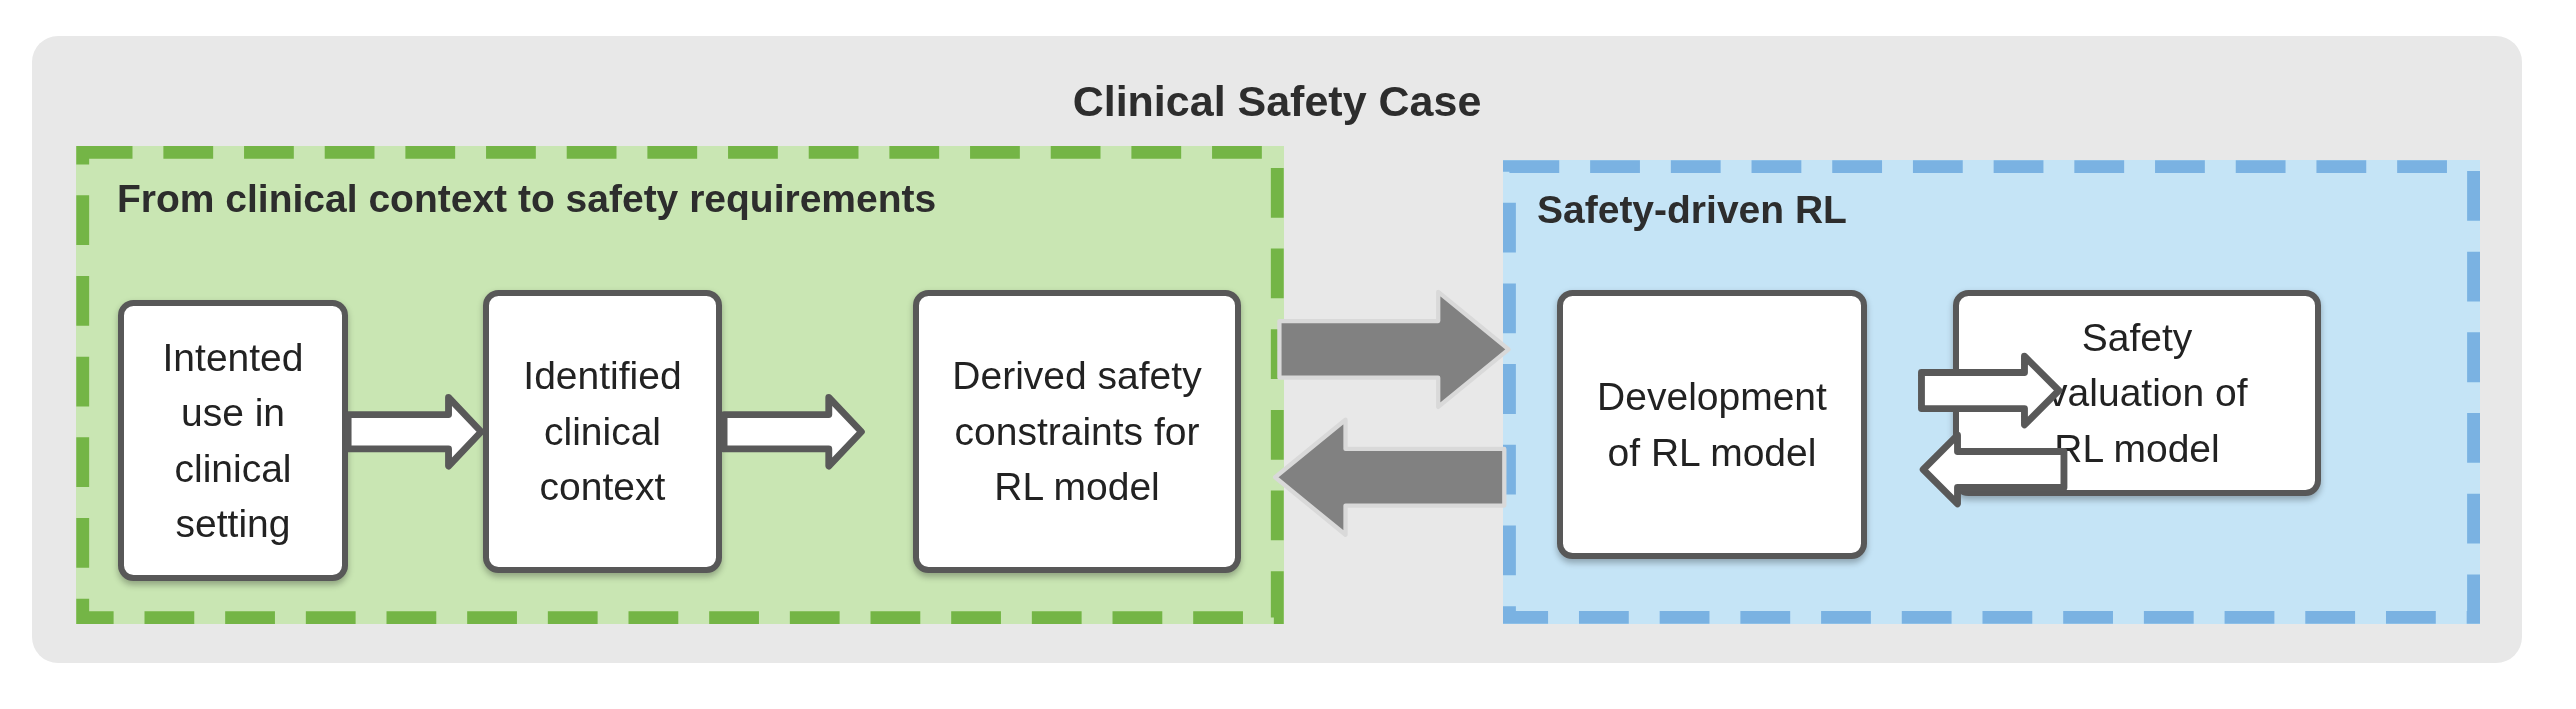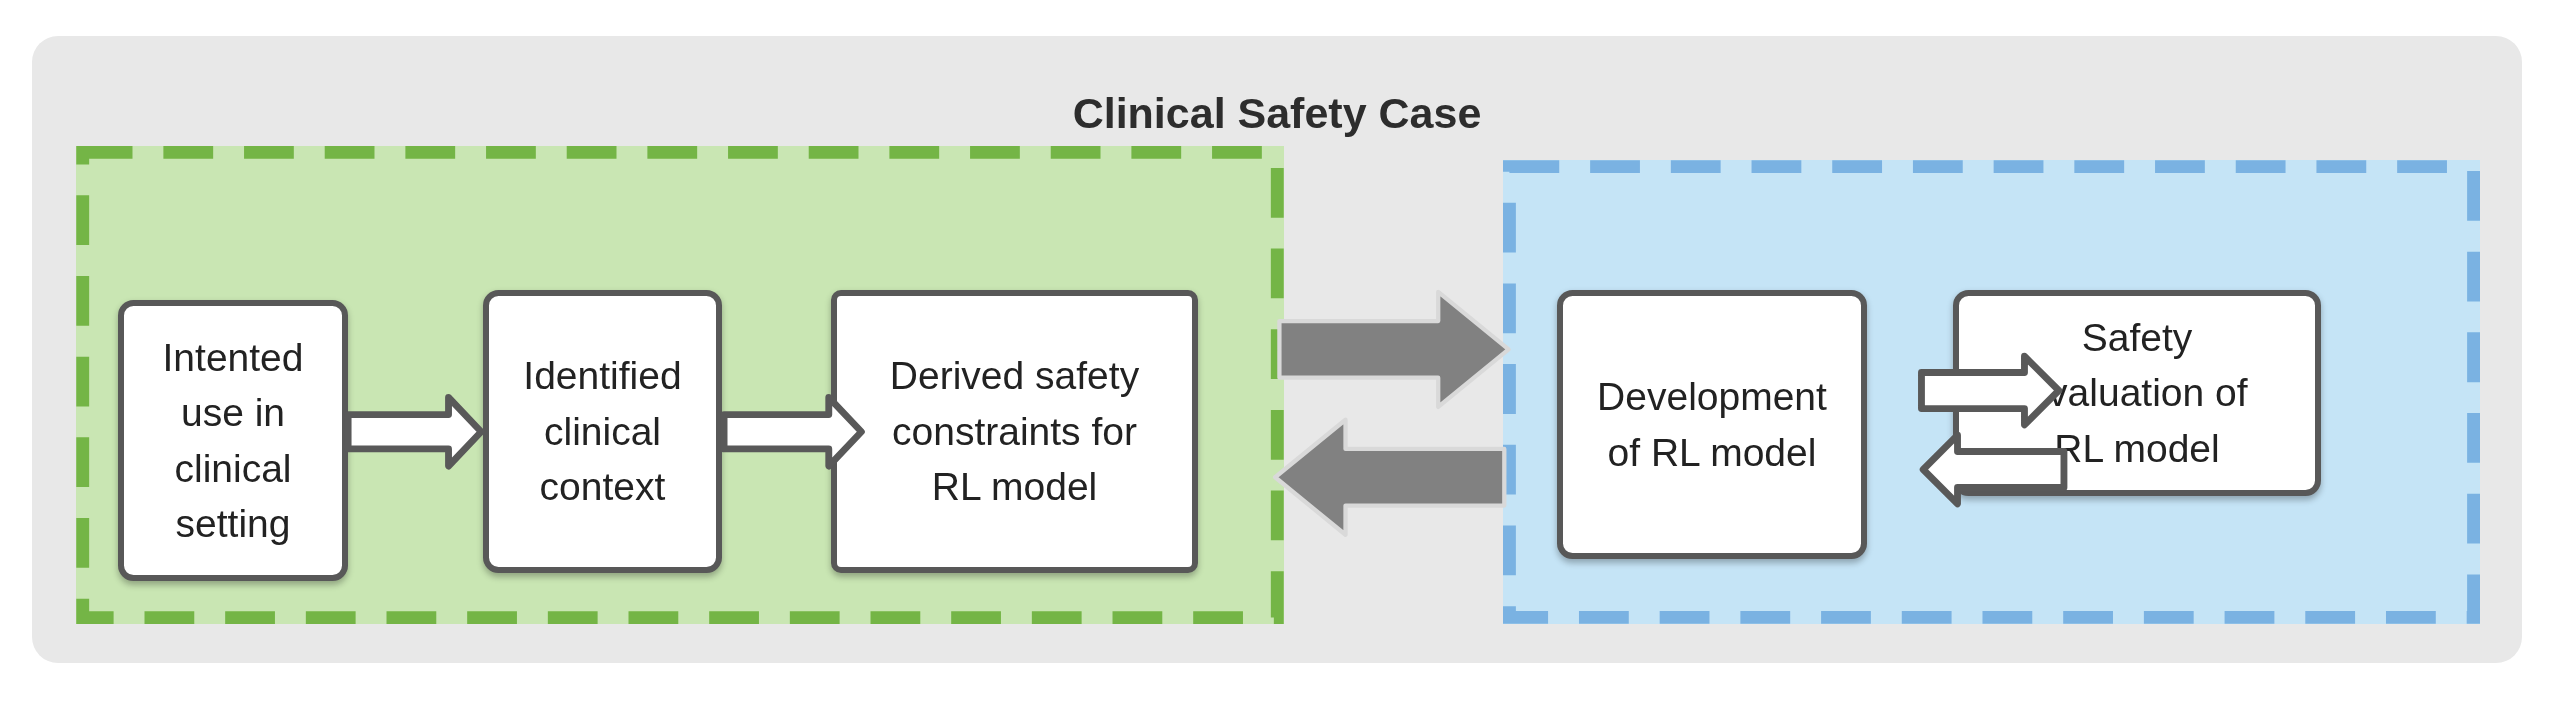--- a/index.html
+++ b/index.html
@@ -18,21 +18,21 @@
   }
   *{margin:0;padding:0;box-sizing:border-box;}
   html,body{width:2576px;height:709px;background:var(--page_bg);
     font-family:"Liberation Sans", sans-serif;}
   .canvas{
     position:absolute;left:32px;top:36px;width:2490px;height:627px;
     background:var(--canvas_bg);border-radius:26px;
   }
   .main-title{
     position:absolute;left:0;top:41px;width:100%;
-    text-align:center;font-size:43px;font-weight:bold;color:#2d2d2d;margin-top:12px;
+    text-align:center;font-size:43px;font-weight:bold;color:#2d2d2d;
   }
   .panel{position:absolute;}
   .panel-fill{position:absolute;inset:0;}
   .panel-green .panel-fill{background:var(--green_fill);}
   .panel-blue .panel-fill{background:var(--blue_fill);}
   .panel-title{
     position:absolute;font-size:39px;font-weight:bold;color:#2d2d2d;
     white-space:nowrap;
   }
   .panel-green{left:76px;top:146px;width:1208px;height:478px;}
@@ -43,21 +43,21 @@
   .flow-box{
     position:absolute;background:#ffffff;
     border:6px solid var(--box_border);border-radius:15.5px;
     box-shadow:0 3.4px 6px rgba(0,0,0,0.28);
     display:flex;align-items:center;justify-content:center;
     text-align:center;font-size:39px;line-height:1.42;color:var(--text_color);
     white-space:pre-line;
   }
   .box-intended{left:118px;top:300px;width:230px;height:281px;}
   .box-hazards{left:483px;top:290px;width:239px;height:283px;}
-  .box-constraints{left:831px;top:290px;width:367px;height:283px;border-radius:10px;}
+  .box-constraints{left:913px;top:290px;width:328px;height:283px;}
   .box-development{left:1557px;top:290px;width:310px;height:269px;}
   .box-evaluation{left:1953px;top:290px;width:368px;height:206px;}
   .arrow-layer{
     position:absolute;left:0;top:0;width:2576px;height:709px;
     pointer-events:none;overflow:visible;
   }
   .white-arrow{fill:var(--arrow_white);stroke:var(--arrow_outline);
     stroke-width:8;stroke-linejoin:round;}
   .gray-arrow{fill:var(--arrow_gray);stroke:var(--arrow_gray_edge);
     stroke-width:5;stroke-linejoin:round;}
@@ -67,27 +67,29 @@
 
 <div class="canvas">
   <div class="main-title">Clinical Safety Case</div>
 </div>
 
 <div class="panel panel-green">
   <div class="panel-fill"></div>
   <svg class="border-svg" viewBox="0 0 1407 557" width="1208" height="478">
     <rect x="7.5" y="7.5" width="1392" height="542" fill="none" stroke="var(--green_border)" stroke-width="15" stroke-dasharray="58 36"></rect>
   </svg>
+  <div class="panel-title">From clinical context to safety requirements</div>
 </div>
 
 <div class="panel panel-blue">
   <div class="panel-fill"></div>
   <svg class="border-svg" viewBox="0 0 1138 540" width="977" height="464">
     <rect x="7.5" y="7.5" width="1123" height="525" fill="none" stroke="var(--blue_border)" stroke-width="15" stroke-dasharray="58 36"></rect>
   </svg>
+  <div class="panel-title">Safety-driven RL</div>
 </div>
 
 <div class="flow-box box-intended">Intented
 use in
 clinical
 setting</div>
 <div class="flow-box box-hazards">Identified
 clinical
 context</div>
 <div class="flow-box box-constraints">Derived safety

